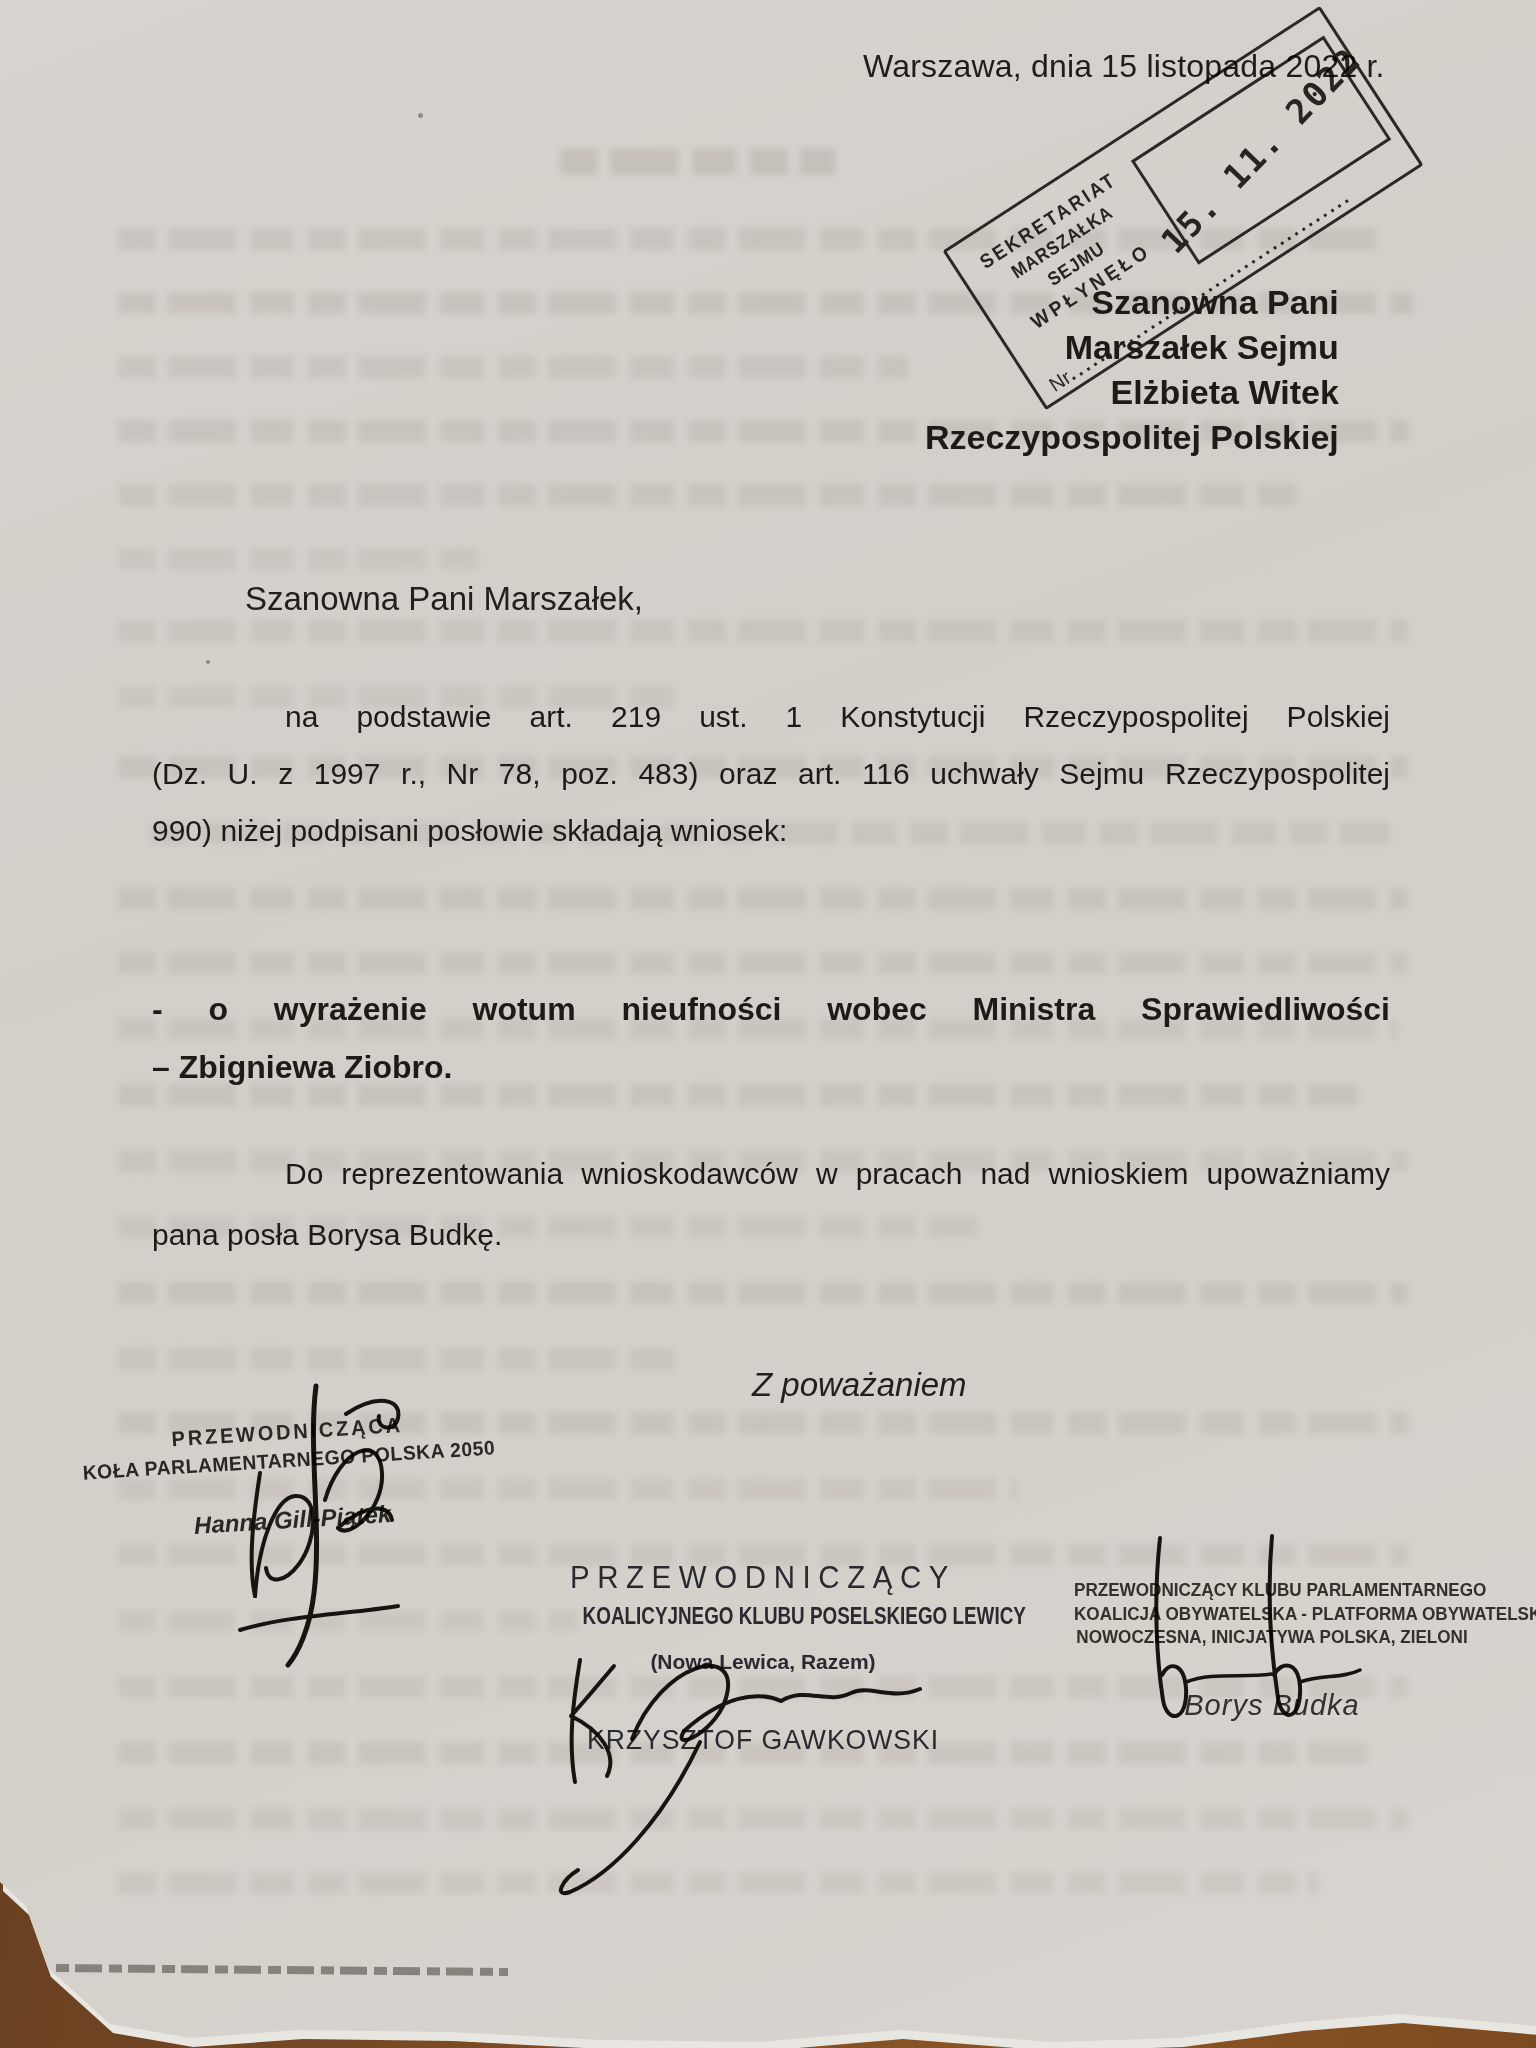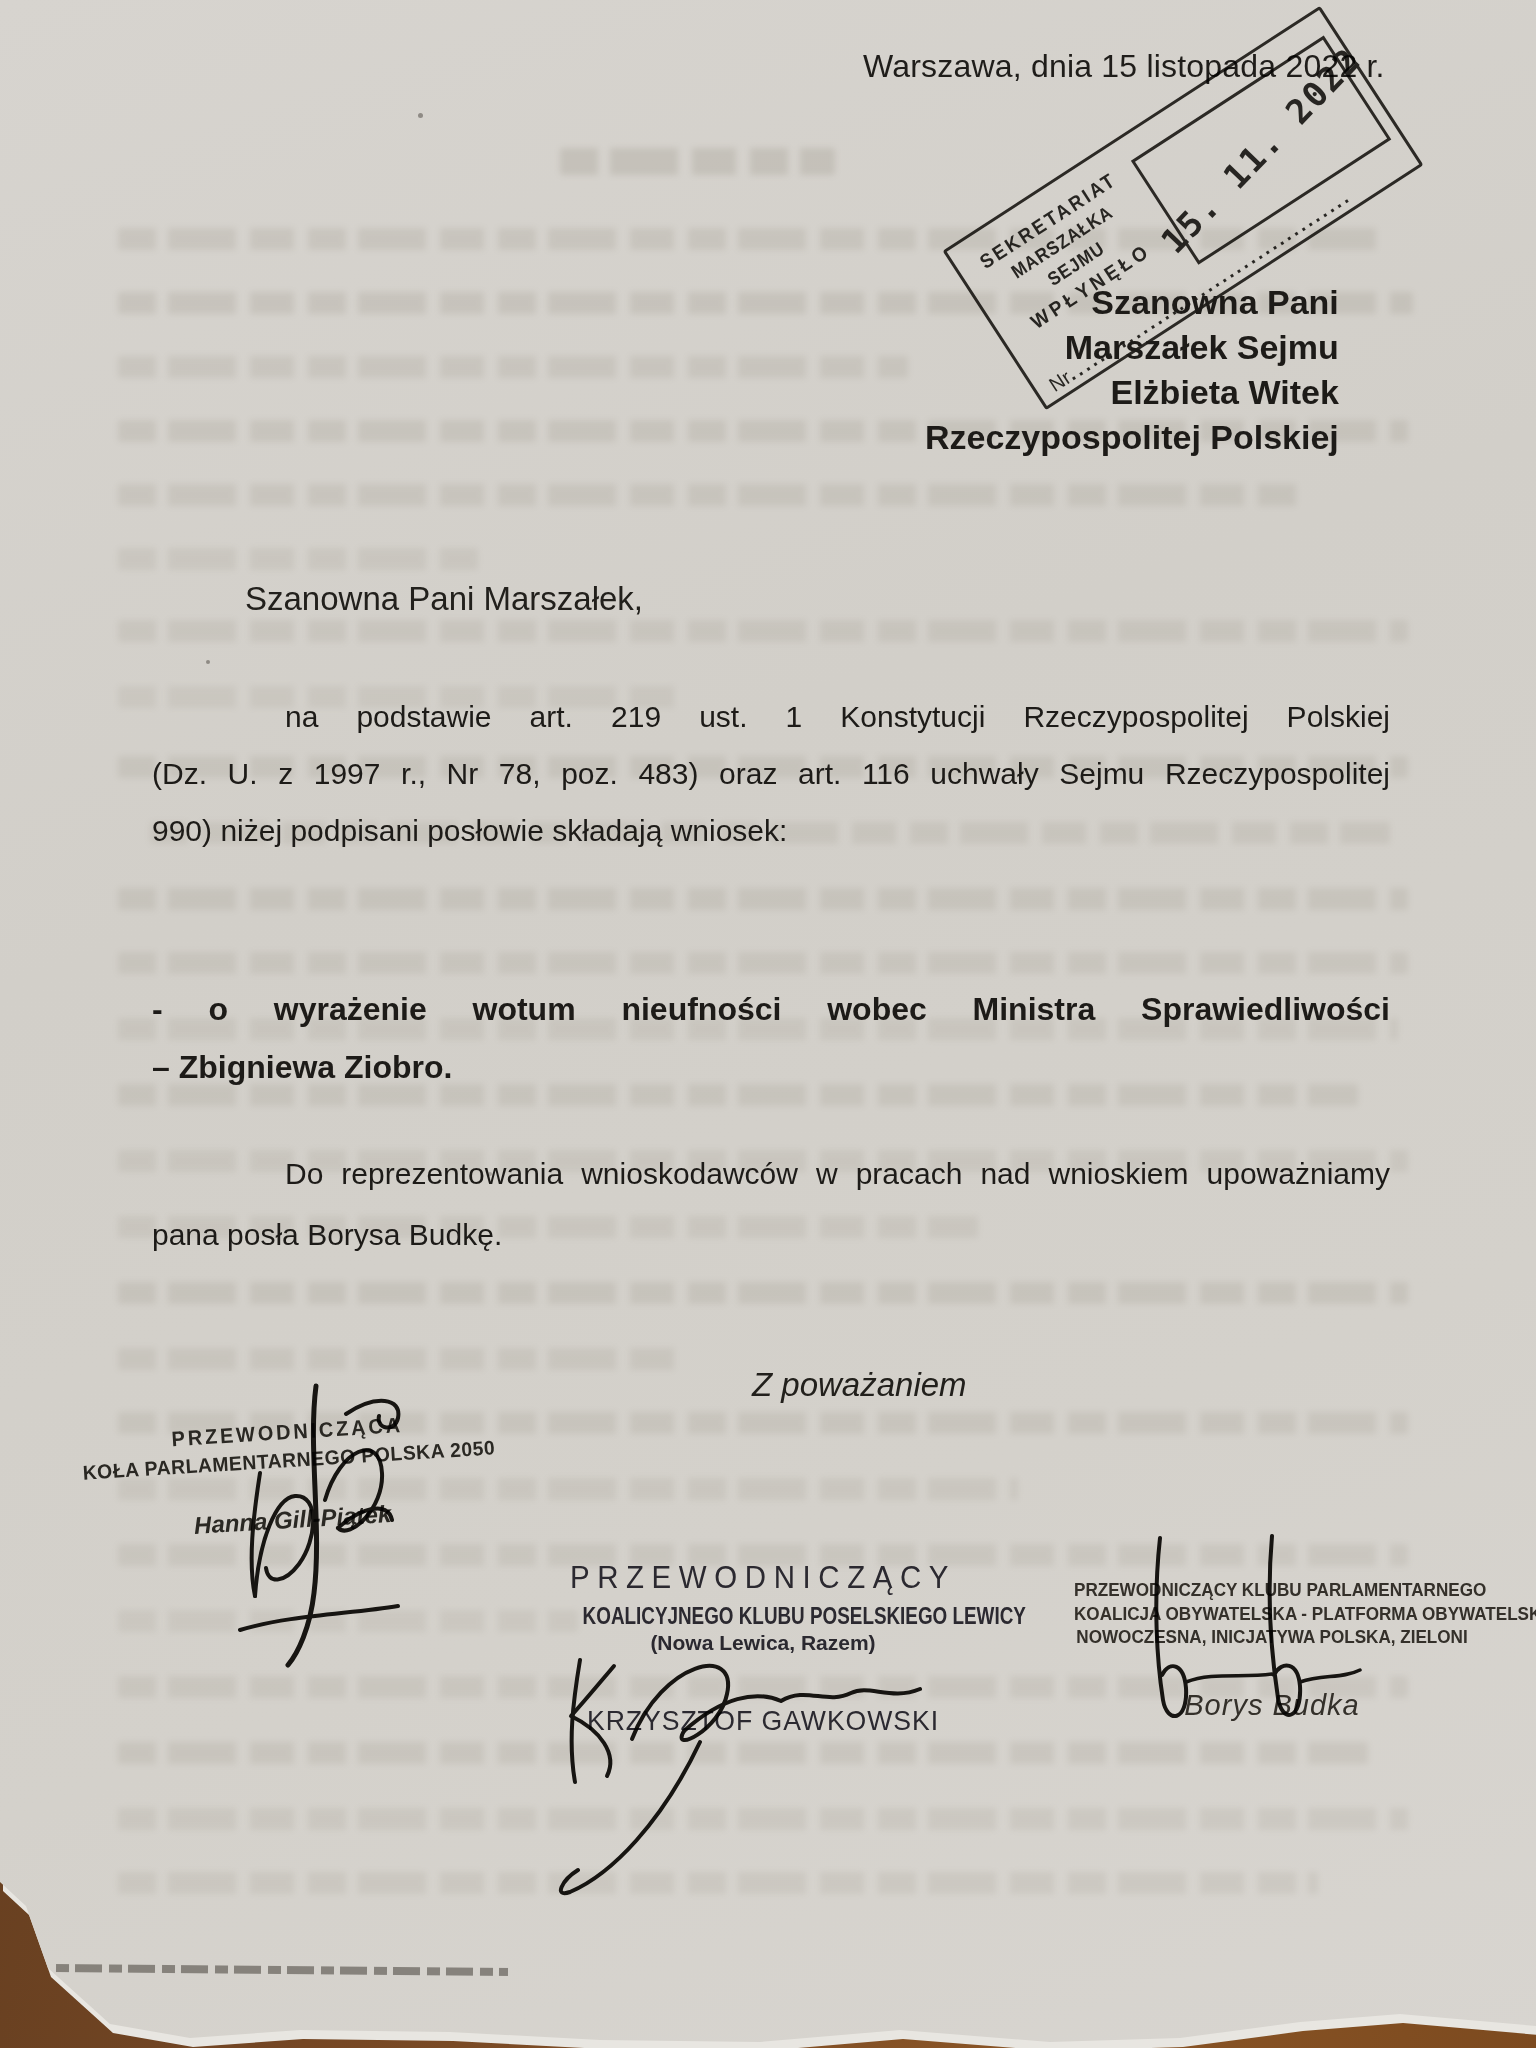--- a/index.html
+++ b/index.html
@@ -44,21 +44,21 @@
   .closing{position:absolute;left:752px;top:1366px;font-size:33px;font-style:italic;color:#22201c;}
 
   .sigblock{position:absolute;text-align:center;}
   .sig-p2050{left:70px;top:1420px;width:440px;transform:rotate(-3.5deg);color:#2a2823;}
   .sig-p2050 .t1{font-size:21px;font-weight:bold;letter-spacing:3px;transform:scaleX(.95);}
   .sig-p2050 .t2{font-size:20px;font-weight:bold;letter-spacing:.5px;margin-top:5px;transform:scaleX(.97);}
   .sig-p2050 .nm{font-size:24px;font-weight:bold;font-style:italic;margin-top:34px;}
   .sig-lew{left:543px;top:1560px;width:440px;color:#2b2930;}
   .sig-lew .t1{font-size:31px;letter-spacing:8px;font-weight:400;transform:scaleX(.95);}
   .sig-lew .t2{font-size:23px;font-weight:bold;margin-top:7px;transform:scaleX(.82);white-space:nowrap;}
-  .sig-lew .t3{font-size:21px;font-weight:bold;margin-top:1px;}
+  .sig-lew .t3{font-size:21px;font-weight:bold;margin-top:20px;}
   .sig-lew .nm{font-size:28px;font-weight:400;letter-spacing:1px;margin-top:50px;transform:scaleX(.95);}
   .sig-ko{left:1052px;top:1578px;width:440px;color:#34302a;}
   .sig-ko div{font-size:19px;font-weight:bold;line-height:23.5px;transform:scaleX(.9);white-space:nowrap;}
   .sig-ko .nm{font-size:29px;font-weight:400;font-style:italic;margin-top:45px;transform:none;letter-spacing:1px;}
 
   .sigsvg{position:absolute;mix-blend-mode:multiply;}
   .sigsvg path{fill:none;stroke:#1b1916;stroke-linecap:round;stroke-linejoin:round;}
 
   .footerline{position:absolute;left:56px;top:1966px;width:452px;height:8px;opacity:.55;filter:blur(.6px);transform:rotate(.5deg);
         background:repeating-linear-gradient(90deg,#46413a 0 13px,transparent 13px 19px,#46413a 19px 46px,transparent 46px 53px);}

